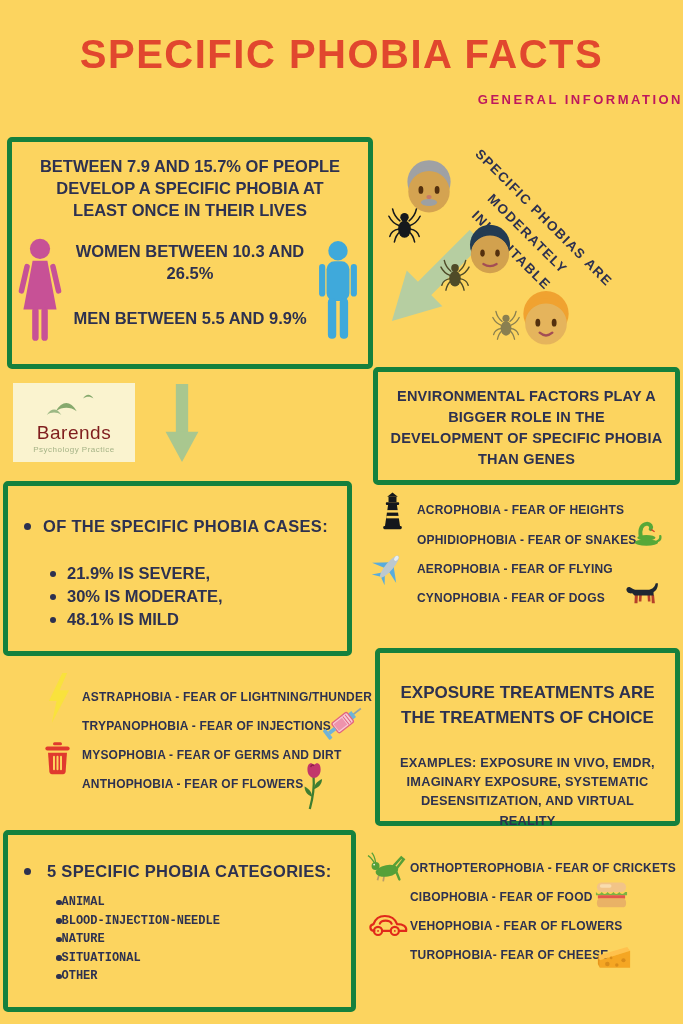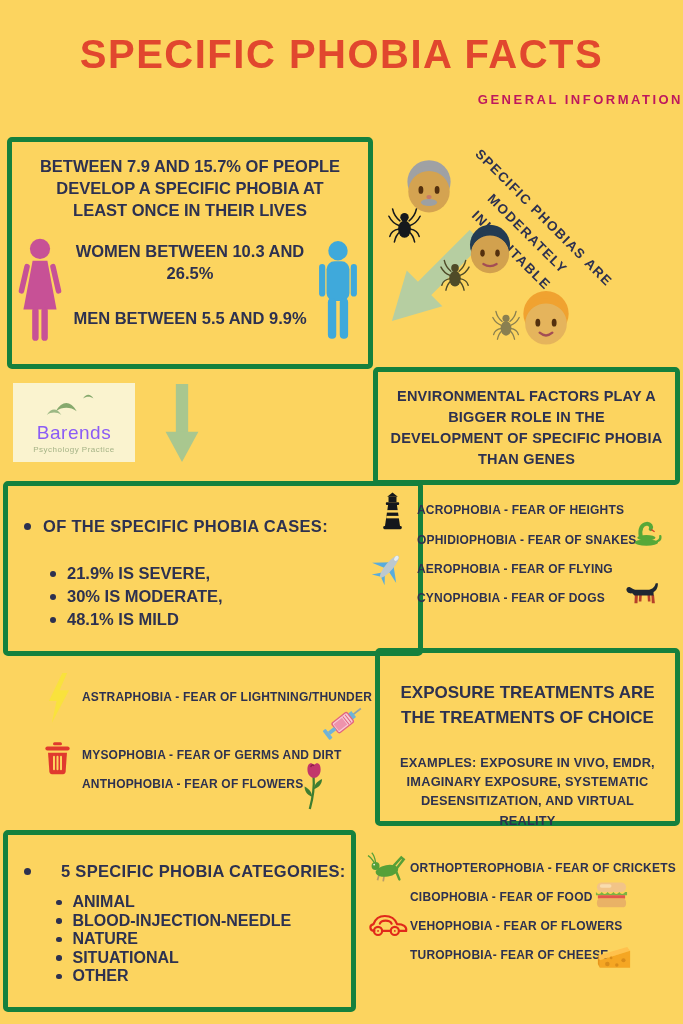--- a/index.html
+++ b/index.html
@@ -22,41 +22,41 @@
   
   #heritability{left:448px;top:107px;width:292px;transform:rotate(45deg);transform-origin:top left;
                 text-align:center;font-size:13.5px;font-weight:700;letter-spacing:1.4px;
                 line-height:1.7;}
   
   #environment-box{left:373px;top:367px;width:307px;height:118px;}
   #environment-text{position:absolute;left:12px;right:12px;top:14px;text-align:center;
                     font-size:14.5px;font-weight:700;line-height:1.45;letter-spacing:0.2px;}
   
   #logo{left:13px;top:383px;width:122px;height:79px;background:#FAF3CF;text-align:center;}
-  #logo-name{font-size:19px;color:#8b5cf6;letter-spacing:0.5px;margin-top:1px;}
+  #logo-name{font-size:19px;color:#7f1d1d;letter-spacing:0.5px;margin-top:1px;}
   #logo-tagline{font-size:8px;color:#A5B386;letter-spacing:0.5px;margin-top:1px;}
   
-  #cases-box{left:3px;top:481px;width:420px;height:175px;}
+  #cases-box{left:3px;top:481px;width:349px;height:175px;}
   .bullet-row{display:flex;align-items:center;white-space:nowrap;}
   .dot{width:7px;height:7px;border-radius:50%;background:#2D3150;flex:0 0 auto;}
   #cases-heading{margin:31px 0 0 16px;gap:12px;font-size:16.5px;font-weight:700;letter-spacing:0.3px;}
   #cases-list{margin:26px 0 0 42px;}
   #cases-list .bullet-row{gap:11px;font-size:16.5px;font-weight:700;line-height:23px;}
   #cases-list .dot{width:6px;height:6px;}
   
   #treatments-box{left:375px;top:648px;width:305px;height:178px;}
   #treatments-heading{position:absolute;left:14px;right:14px;top:28px;text-align:center;
                       font-size:17px;font-weight:700;line-height:1.45;}
   #treatments-examples{position:absolute;left:14px;right:14px;top:100px;text-align:center;
                        font-size:12.8px;font-weight:700;line-height:1.5;letter-spacing:0.2px;}
   
   #categories-box{left:3px;top:830px;width:353px;height:182px;}
-  #categories-heading{margin:27px 0 0 16px;gap:30px;font-size:16.5px;font-weight:700;letter-spacing:0.3px;}
+  #categories-heading{margin:27px 0 0 16px;gap:16px;font-size:16.5px;font-weight:700;letter-spacing:0.3px;}
   #categories-list{margin:12px 0 0 48px;}
-  #categories-list .bullet-row{gap:11px;font-size:16px;font-weight:700;line-height:18.6px;}
+  #categories-list .bullet-row{font-size:12px;font-weight:700;line-height:18.6px;font-family:Liberation Mono, monospace;}
   #categories-list .dot{width:5.5px;height:5.5px;}
   
   .fear-label{position:absolute;font-size:12px;font-weight:700;letter-spacing:0.2px;
               color:#2D3150;white-space:nowrap;}
   svg{display:block;}
 </style>
 </head>
 <body>
 
 <div id="canvas">
@@ -245,20 +245,21 @@
       <path fill="#1E2733" d="M4 13 C1.5 10 3.5 6 7 7.5 L10.5 9.5 C12 10.2 13.5 10.5 15 10.5 L29 10.5 C33.5 9.5 35.5 6.5 36.5 3 L39 3 C39 8.5 37 11.5 34 13 L34 17 L12 17 L9.5 14.5 C7.5 14.8 5.5 14.6 4 13 Z"></path>
     </svg>
   </span>
 
   <span class="abs" style="left:47px;top:672px">
     <svg width="23" height="52" viewBox="0 0 24 52">
         <polygon points="16,0 2,29 10,29 5,52 23,18 13,18 21,0" fill="#F9E23C"></polygon>
       </svg>
   </span>
   <div class="fear-label" style="left:82px;top:690px">ASTRAPHOBIA - FEAR OF LIGHTNING/THUNDER</div>
+  <div class="fear-label" style="left:82px;top:719px">TRYPANOPHOBIA - FEAR OF INJECTIONS</div>
   <span class="abs" style="left:318px;top:700px">
     <svg width="50" height="46" viewBox="0 0 52 48">
       <g transform="rotate(-38 26 24)">
         <rect x="40" y="22.6" width="10" height="1.8" fill="#8FA3AB"></rect>
         <rect x="36" y="19.5" width="4.5" height="8" fill="#6FB3D9"></rect>
         <rect x="16" y="17" width="20" height="13" rx="2" fill="#F7CBD6" stroke="#E2647F" stroke-width="1.4"></rect>
         <rect x="17.5" y="19" width="11" height="9" fill="#EE93AC"></rect>
         <path d="M30 18.5 V29 M33 18.5 V29" stroke="#E2647F" stroke-width="1"></path>
         <rect x="8" y="21.5" width="8" height="4" fill="#6FB3D9"></rect>
         <rect x="4" y="17.5" width="4" height="12" rx="1" fill="#6FB3D9"></rect>

